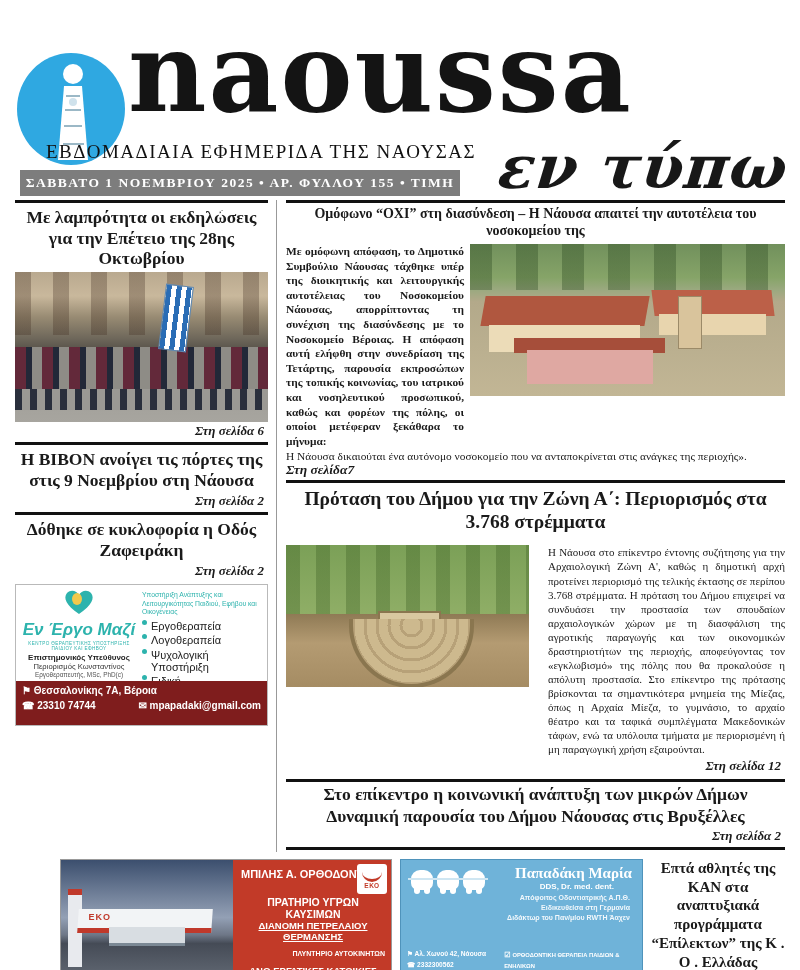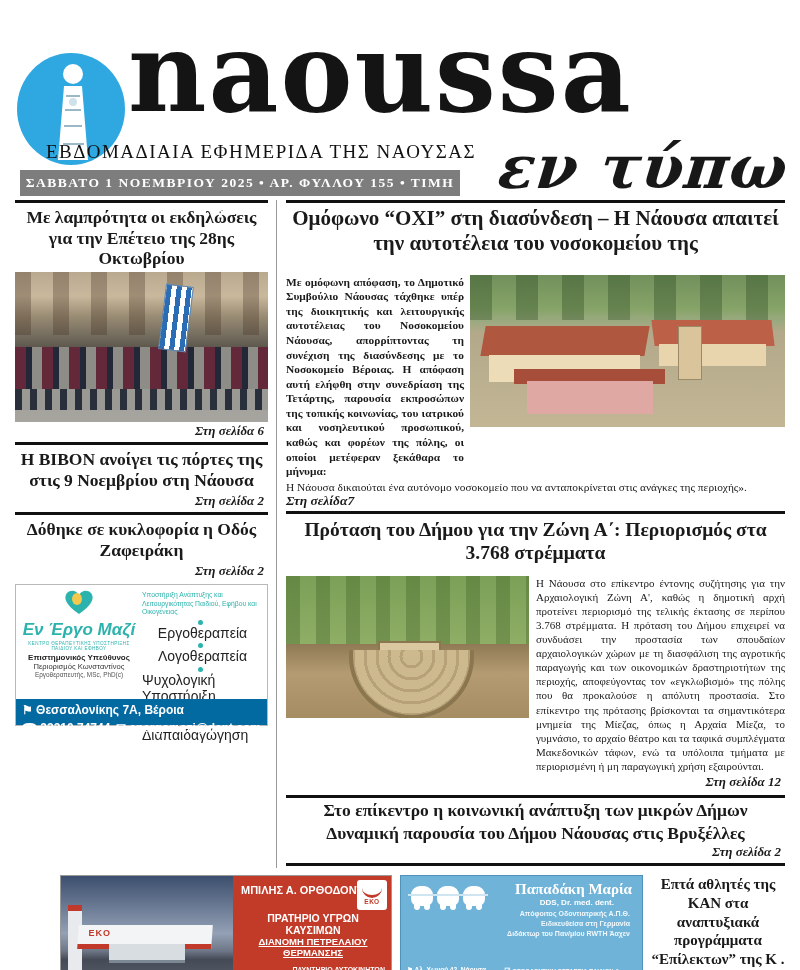--- a/index.html
+++ b/index.html
@@ -19,21 +19,21 @@
   .script-title{position:absolute;right:12px;top:132px;font-family:"DejaVu Serif",serif;
                 font-style:italic;font-weight:bold;font-size:60px;letter-spacing:1px;color:#181818;
                 transform:skewX(-6deg);}
   
   .cols{display:flex;padding:0 15px;align-items:stretch;}
   .leftcol{width:253px;flex:0 0 253px;padding-right:8px;}
   .maincol{flex:1;border-left:1px solid #999;padding-left:9px;}
   .rule-top{border-top:3.5px solid #111;}
   .headline{font-weight:bold;text-align:center;line-height:1.18;margin:4px 2px 3px;}
   .h-left{font-size:17.5px;}
-  .h-main{font-size:21px;margin:3px 0 19px;}
+  .h-main{font-size:14px;margin:3px 0 5px;}
   .h-zone{font-size:19.5px;margin:4px 0 4px;}
   .h-brux{font-size:17.5px;margin:2px 0 0;}
   .pageref{font-style:italic;font-weight:bold;text-align:right;font-size:13px;margin:1px 4px 3px;}
   .bodytxt{font-size:11.4px;line-height:1.28;text-align:justify;}
   .divider{height:3px;background:#111;margin:2px 0;}
   
   .photo{position:relative;overflow:hidden;}
   .photo-parade{height:150px;background:
      linear-gradient(180deg,#b9a98f 0%,#c9b89c 16%,#988b73 30%,#6f685b 44%,#575249 52%,#9c9a94 62%,#a7a59f 100%);}
   .parade-bld{position:absolute;top:0;left:0;right:0;height:42%;
@@ -78,24 +78,24 @@
   .energo{border:1.5px solid #b9b9b9;margin-top:5px;height:140px;position:relative;
           font-family:"Liberation Sans",sans-serif;background:#fff;}
   .en-left{position:absolute;left:4px;top:4px;width:118px;text-align:center;}
   .en-brand{font-style:italic;font-size:17px;color:#2db3ad;font-weight:bold;margin-top:1px;}
   .en-brandsub{font-size:4.6px;color:#2db3ad;letter-spacing:.4px;margin-top:1px;}
   .en-role{font-size:8px;font-weight:bold;color:#222;margin-top:2px;}
   .en-person{font-size:7.6px;color:#333;}
   .en-ptitle{font-size:6.4px;color:#555;}
   .en-right{position:absolute;left:126px;top:6px;right:4px;}
   .en-intro{font-size:6.8px;color:#2db3ad;line-height:1.25;margin-bottom:3px;}
-  .en-svc{font-size:14px;color:#222;margin:2.5px 0;display:flex;align-items:center;flex-direction:column;}
+  .en-svc{font-size:11px;color:#222;margin:2.5px 0;display:flex;align-items:flex-start;}
   .en-svc .dot{width:5px;height:5px;border-radius:50%;background:#2db3ad;margin-right:4px;flex:0 0 5px;}
-  .en-bar{position:absolute;left:0;right:0;bottom:0;height:26px;background:#0369a1;color:#fff;
-          font-size:12px;font-weight:bold;padding:3px 6px;box-sizing:border-box;line-height:1.45;}
+  .en-bar{position:absolute;left:0;right:0;bottom:0;height:44px;background:#7f1d1d;color:#fff;
+          font-size:10px;font-weight:bold;padding:3px 6px;box-sizing:border-box;line-height:1.45;}
   .en-bar .row2{display:flex;justify-content:space-between;}
   
   .midads{display:flex;margin:7px 15px 0 60px;height:146px;gap:8px;}
   .eko{flex:0 0 330px;display:flex;border:1px solid #999;background:#fff;}
   .eko-panel{flex:1;background:#c23a28;color:#fff;font-family:"Liberation Sans",sans-serif;
              position:relative;padding:6px 6px 4px 8px;text-align:center;}
   .eko-owner{font-weight:bold;font-size:11px;text-align:left;margin-top:2px;}
   .eko-l1{font-weight:bold;font-size:10.5px;margin-top:16px;}
   .eko-l2{font-weight:bold;font-size:9.5px;text-decoration:underline;}
   .eko-l3{font-weight:bold;font-size:7px;margin-top:8px;text-align:right;}
@@ -118,21 +118,21 @@
   .ortho-contact{flex:0 0 88px;font-size:6.6px;font-weight:bold;line-height:1.7;}
   .ortho-svcs{flex:1;font-size:5.8px;font-weight:bold;line-height:1.9;}
   .chk:before{content:"☑ ";font-size:7px;}
   .pin:before{content:"⚑ ";} .tel:before{content:"☎ ";} .eml:before{content:"✉ ";}
   .sportscol{flex:1;text-align:center;font-weight:bold;font-size:15px;line-height:1.25;padding-top:0px;}
   
   .mainrow{display:flex;margin-top:2px;}
   .mainbody{flex:0 0 178px;font-weight:bold;}
   .tailline{font-size:11.4px;margin-top:2px;display:flex;justify-content:space-between;align-items:baseline;flex-direction:column;}
   .tailline .pageref{margin:0;white-space:nowrap;font-size:13.5px;}
-  .zonerow{display:flex;gap:7px;margin-top:12px;}
+  .zonerow{display:flex;gap:19px;margin-top:12px;}
 </style>
 </head>
 <body>
 
 <div class="page">
 
   <header class="masthead">
     <svg class="logo" viewBox="0 0 110 114">
       <ellipse cx="55" cy="57" rx="54" ry="56" fill="#2fa8e1"></ellipse>
       <circle cx="57" cy="22" r="10" fill="#ffffff"></circle>
@@ -199,21 +199,21 @@
             </div>
           <div class="en-svc">
               <span class="dot"></span>
               <span>Ειδική Διαπαιδαγώγηση</span>
             </div>
         </div>
         <div class="en-bar">
           <div class="pin"><span>Θεσσαλονίκης 7Α, Βέροια</span></div>
           <div class="row2">
             <span class="tel"><span>23310 74744</span></span>
-            <span class="eml"><span>energomazi@dent.com</span></span>
+            <span class="eml"><span>mpapadaki@gmail.com</span></span>
           </div>
         </div>
       </div>
     </aside>
 
     <main class="maincol">
       <section class="rule-top">
         <h1 class="headline h-main">Ομόφωνο “ΟΧΙ” στη διασύνδεση – Η Νάουσα απαιτεί την αυτοτέλεια του νοσοκομείου της</h1>
         <div class="mainrow">
           <div class="bodytxt mainbody">Με ομόφωνη απόφαση, το Δημοτικό Συμβούλιο Νάουσας τάχθηκε υπέρ της διοικητικής και λειτουργικής αυτοτέλειας του Νοσοκομείου Νάουσας, απορρίπτοντας τη συνέχιση της διασύνδεσης με το Νοσοκομείο Βέροιας. Η απόφαση αυτή ελήφθη στην συνεδρίαση της Τετάρτης, παρουσία εκπροσώπων της τοπικής κοινωνίας, του ιατρικού και νοσηλευτικού προσωπικού, καθώς και φορέων της πόλης, οι οποίοι μετέφεραν ξεκάθαρα το μήνυμα:</div>

